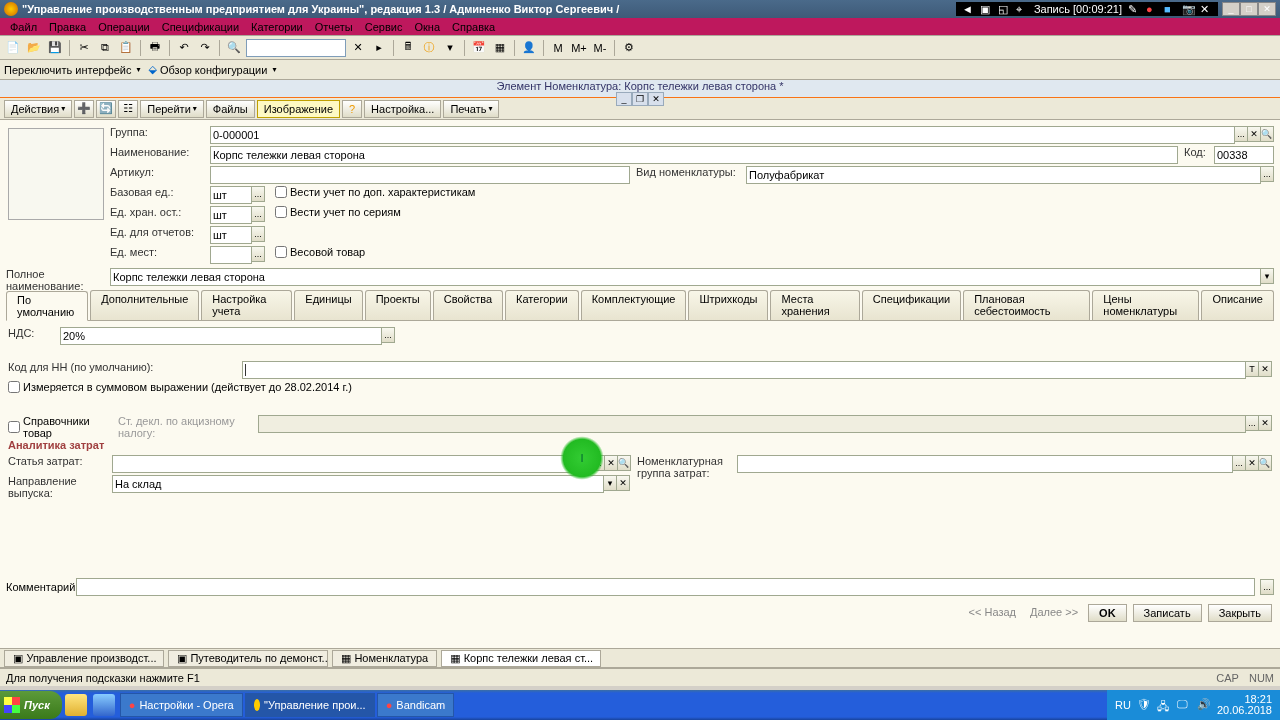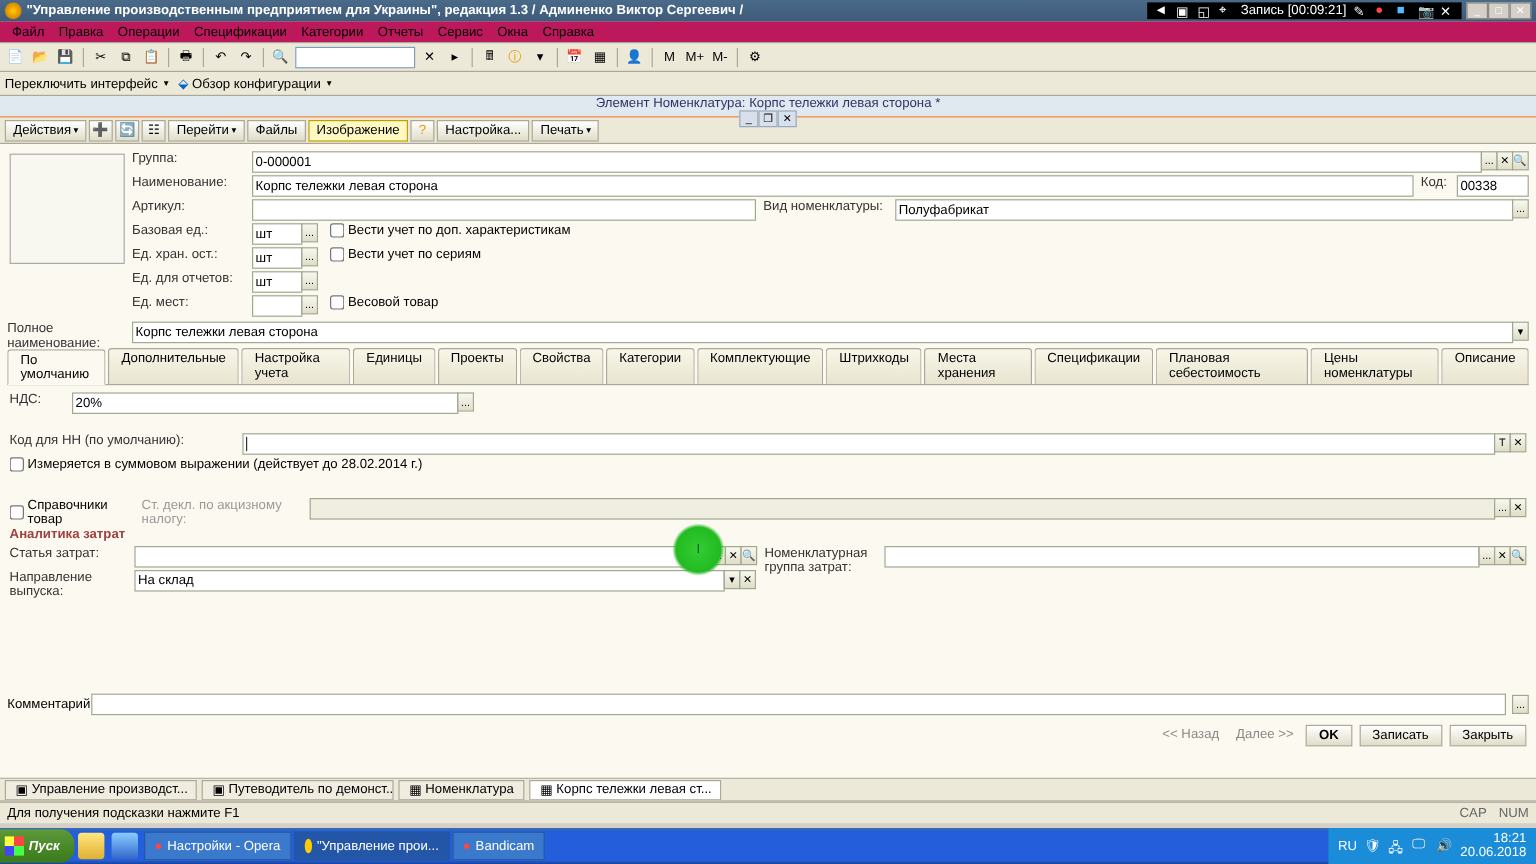--- a/index.html
+++ b/index.html
@@ -294,21 +294,21 @@
 
   <div class="tab-content">
     <div class="form-row">
       <label style="width:52px">НДС:</label>
       <div class="fld" style="width:322px">
           <span>20%</span>
         </div>
       <div class="fld-btn">...</div>
     </div>
     <div class="form-row" style="margin-top:16px">
-      <label style="width:194px">Код для НН (по умолчанию):</label>
+      <label style="width:234px">Код для НН (по умолчанию):</label>
       <div class="fld" style="flex:1">
           <span style="border-left:1px solid #333;height:12px"></span>
         </div>
       <div class="fld-btn">T</div>
       <div class="fld-btn">✕</div>
     </div>
     <div class="form-row">
       <div class="chk">
           <input type="checkbox" style="">
           <span>Измеряется в суммовом выражении (действует до 28.02.2014 г.)</span>

